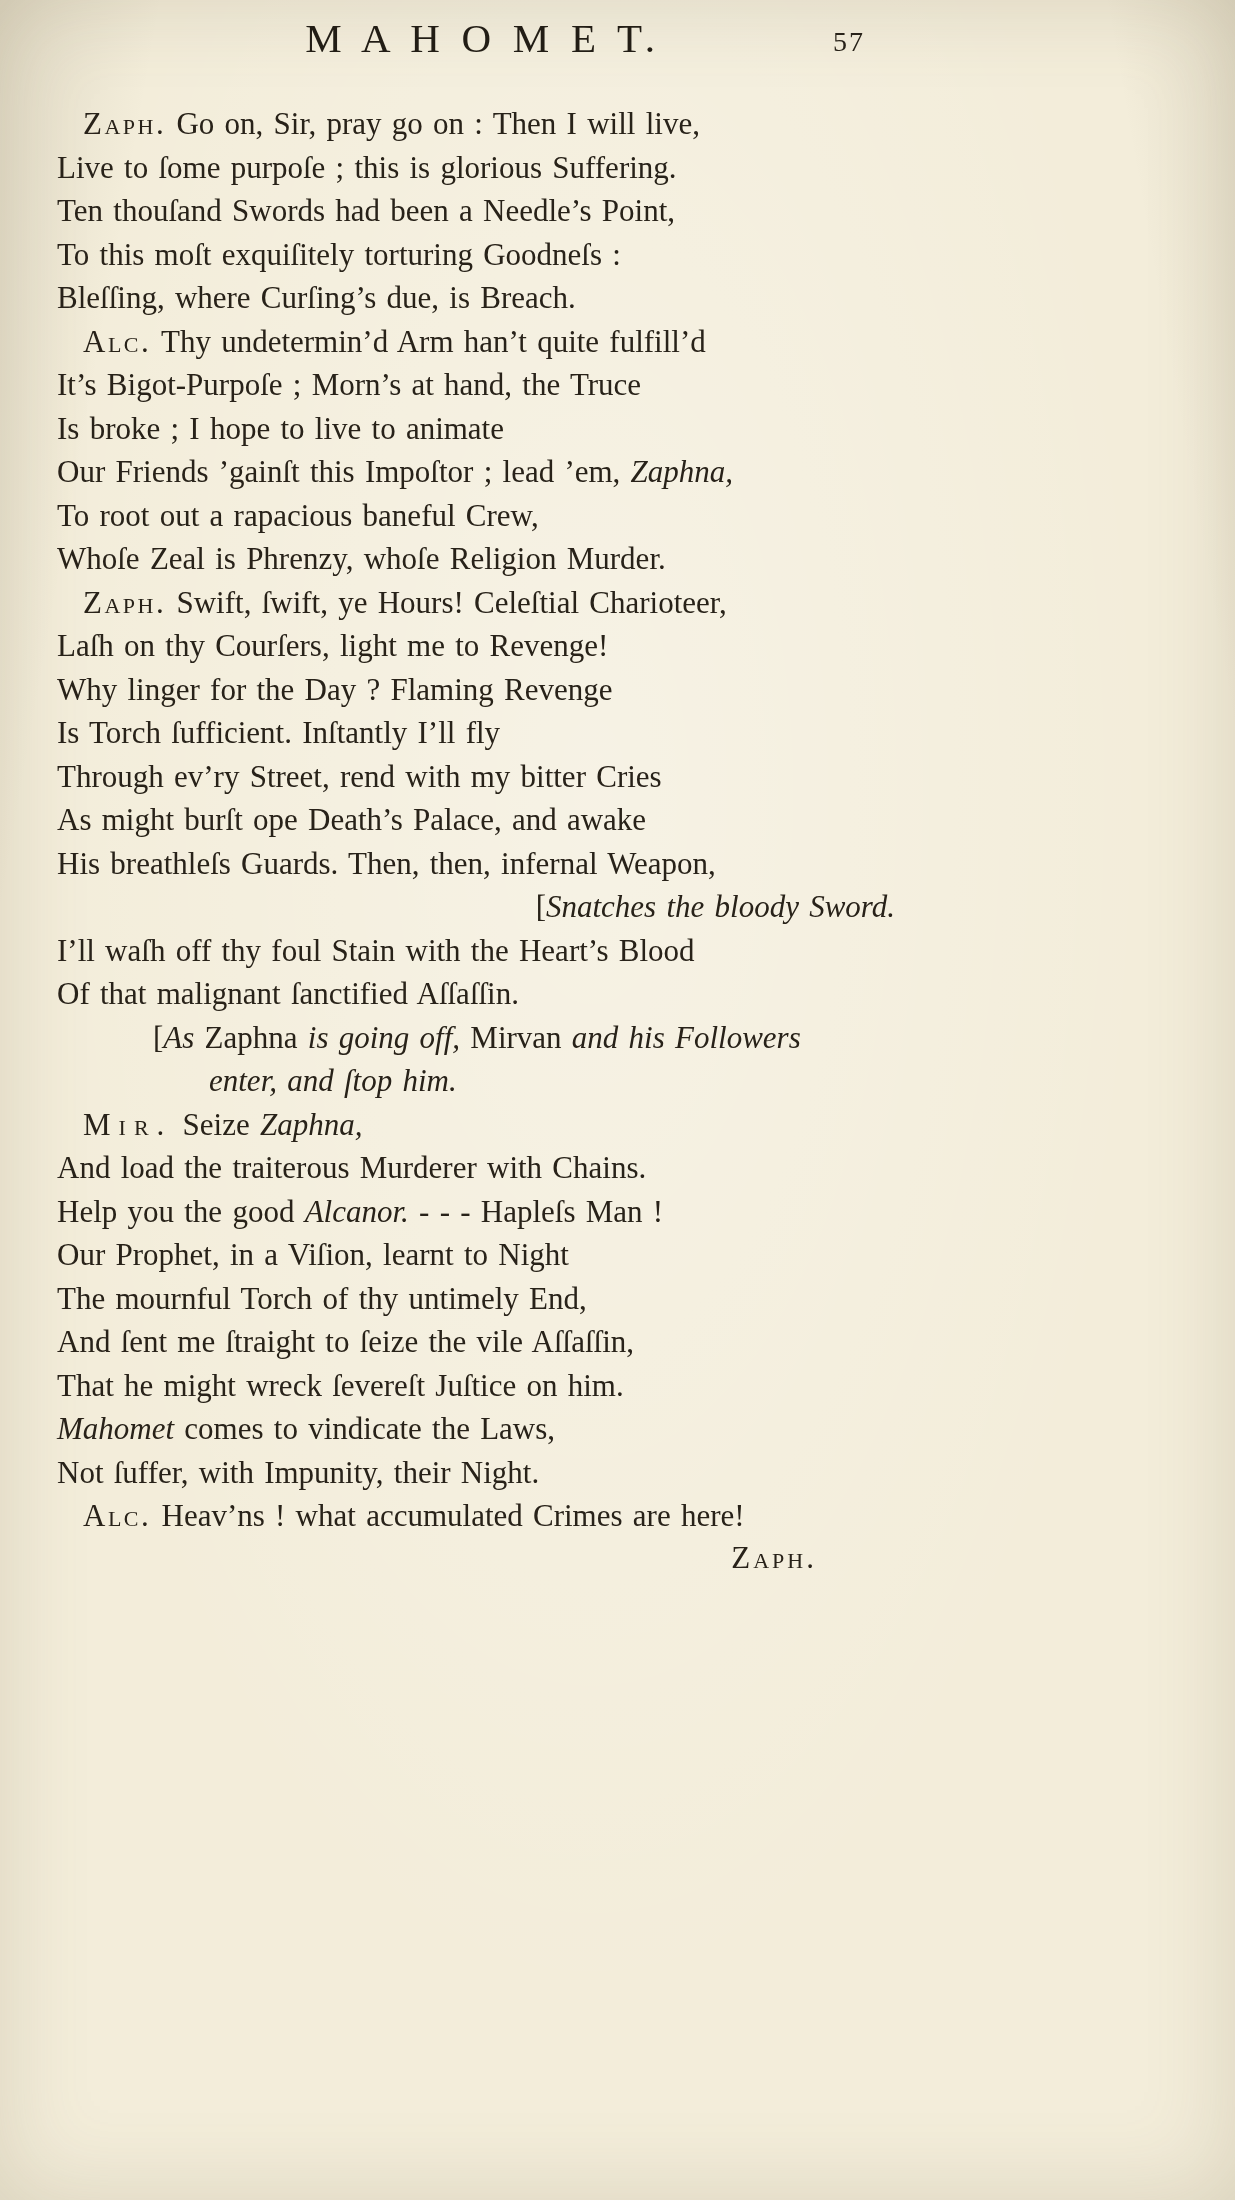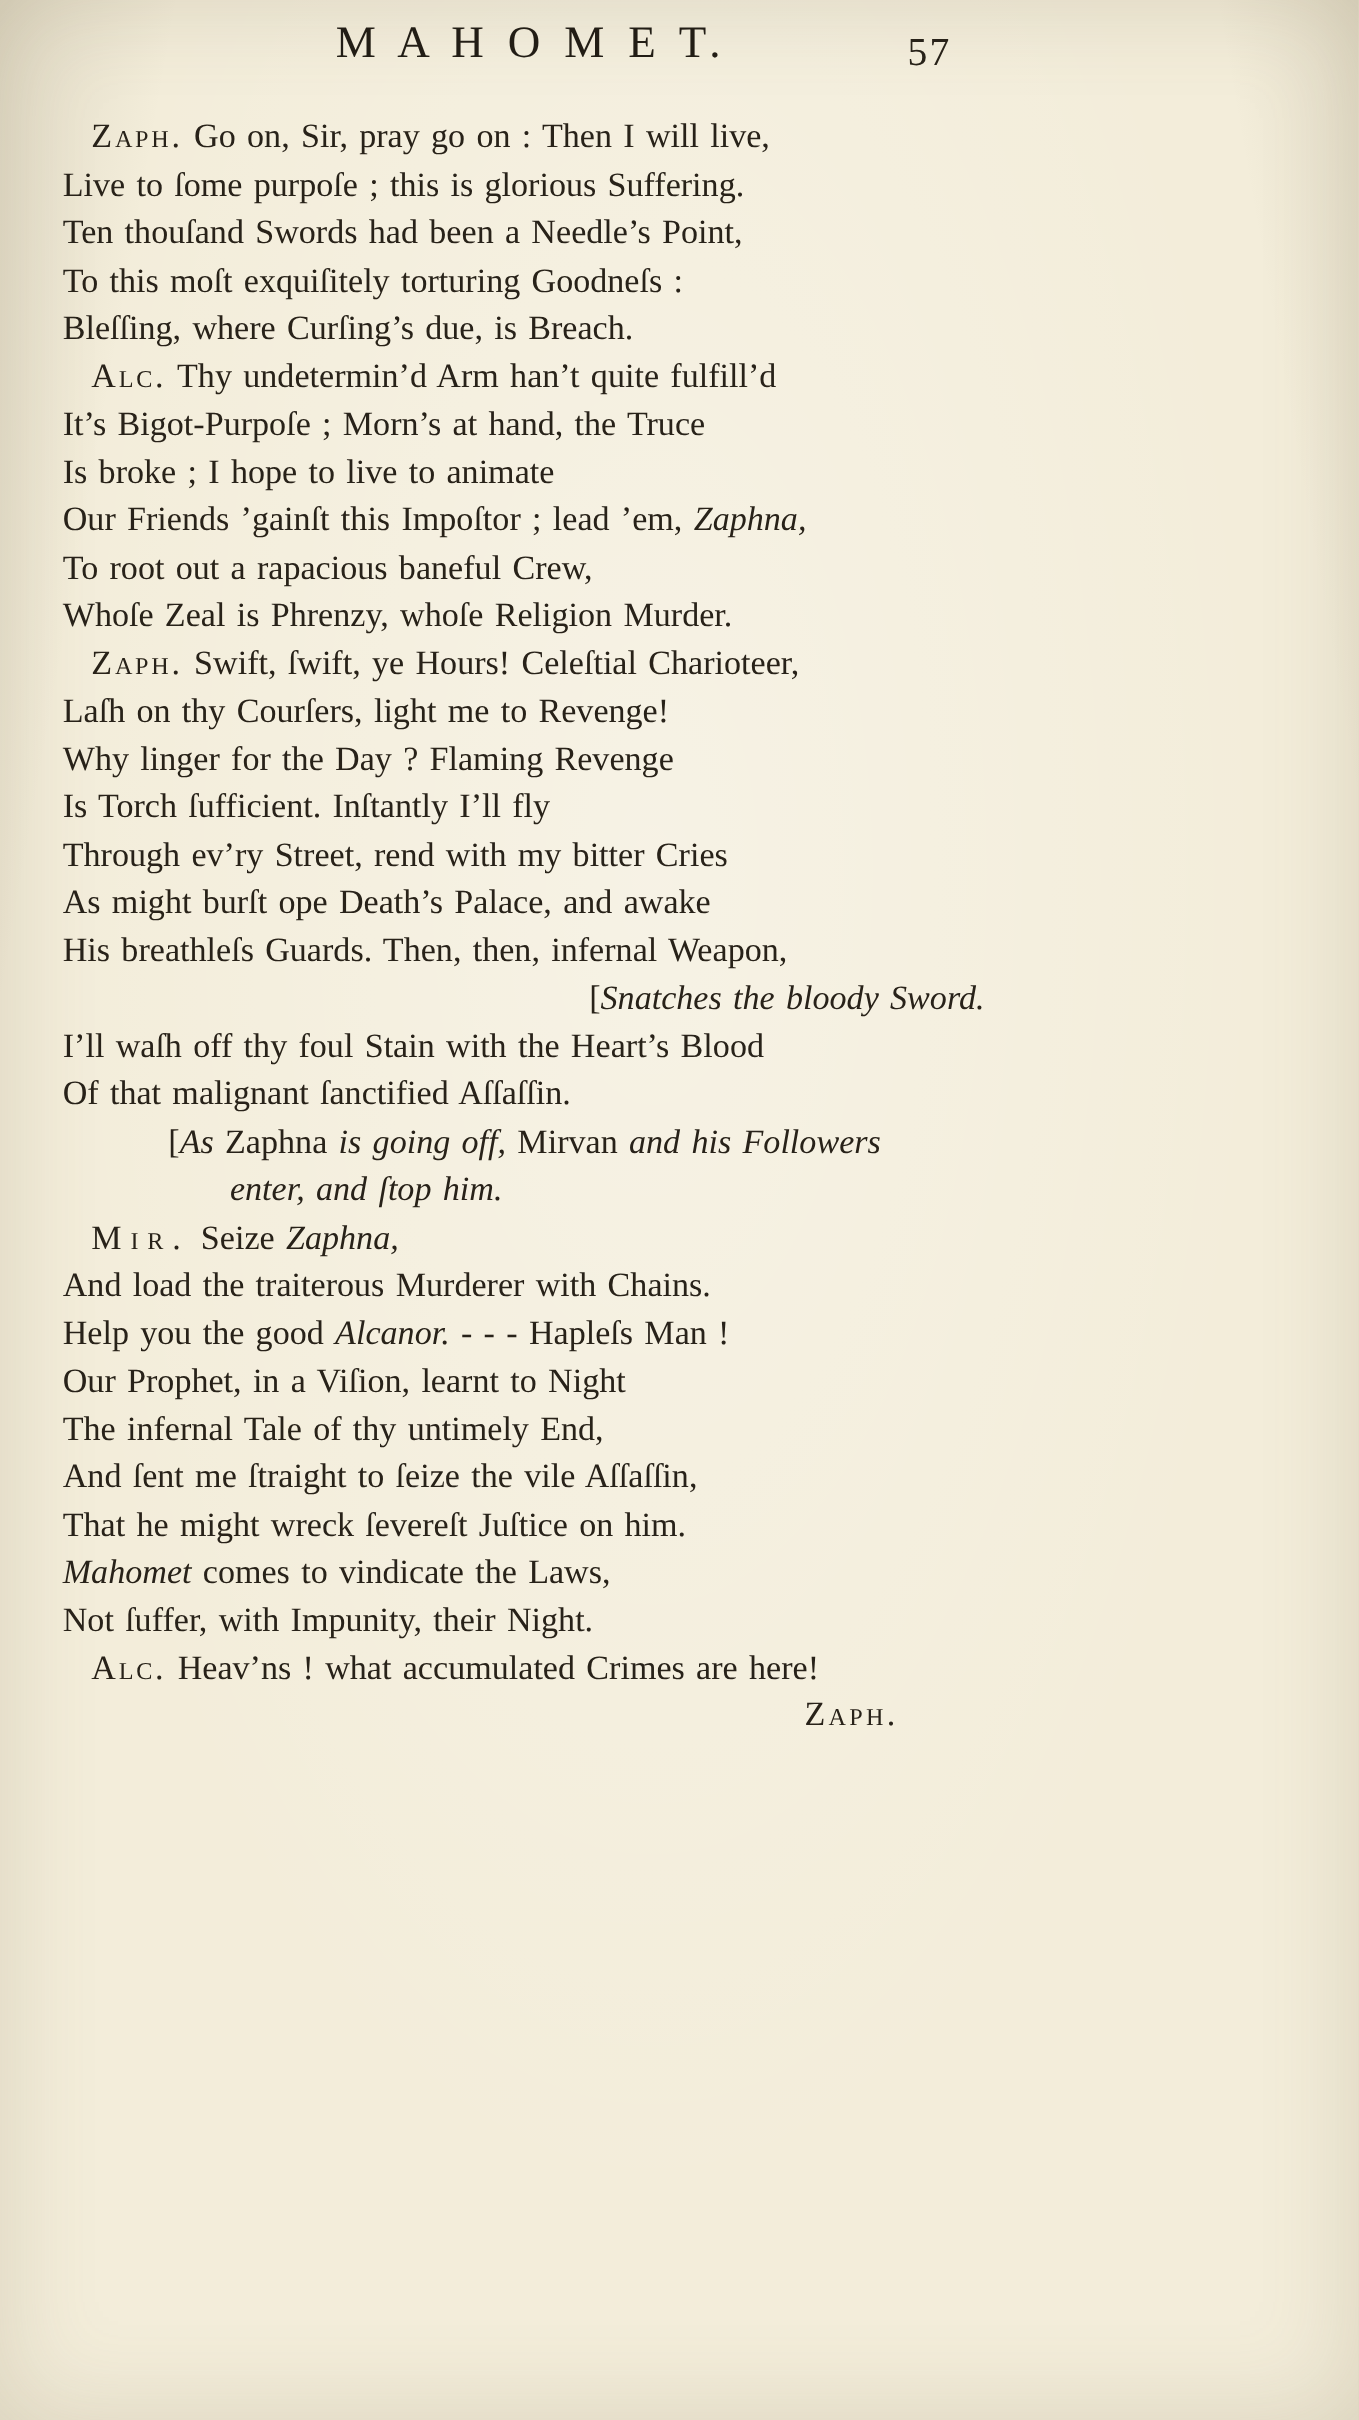--- a/index.html
+++ b/index.html
@@ -22,21 +22,21 @@
   }
   .text-block { position:absolute; left:57px; top:14px; width:852px; }
   .header { position:relative; height:64px; }
   .title {
     text-align:center;
     font-size:41px;
     letter-spacing:.14em;
     color:#221d15;
     white-space:nowrap;
   }
-  .pagenum { position:absolute; right:44px; top:12px; font-size:36px; letter-spacing:2px; }
+  .pagenum { position:absolute; right:44px; top:12px; font-size:28px; letter-spacing:2px; }
   .body-text { margin-top:24px; font-size:31px; line-height:43.5px; word-spacing:2.5px; }
   .line { white-space:nowrap; }
   .sp   { padding-left:26px; }
   .ind1 { padding-left:96px; white-space:normal; }
   .ind2 { padding-left:152px; }
   .right{ text-align:right; padding-right:14px; }
   .i  { font-style:italic; }
   .r  { font-style:normal; }
   .sc { font-variant:small-caps; letter-spacing:2.5px; }
   .scw{ font-variant:small-caps; letter-spacing:8px; }
@@ -75,21 +75,21 @@
         <div class="line"><span class="r">His breathleſs Guards.  Then, then, infernal Weapon,</span></div>
         <div class="line right"><span class="r">[</span><span class="i">Snatches the bloody Sword.</span></div>
         <div class="line"><span class="r">I’ll waſh off thy foul Stain with the Heart’s Blood</span></div>
         <div class="line"><span class="r">Of that malignant ſanctified Aſſaſſin.</span></div>
         <div class="line ind1"><span class="r">[</span><span class="i">As </span><span class="r">Zaphna </span><span class="i">is going off, </span><span class="r">Mirvan </span><span class="i">and his Followers</span></div>
         <div class="line ind2"><span class="i">enter, and ſtop him.</span></div>
         <div class="line sp"><span class="scw">Mir.</span><span class="r"> Seize </span><span class="i">Zaphna,</span></div>
         <div class="line"><span class="r">And load the traiterous Murderer with Chains.</span></div>
         <div class="line"><span class="r">Help you the good </span><span class="i">Alcanor.</span><span class="r"> - - - Hapleſs Man !</span></div>
         <div class="line"><span class="r">Our Prophet, in a Viſion, learnt to Night</span></div>
-        <div class="line"><span class="r">The infernal Tale of thy untimely End,</span></div>
+        <div class="line"><span class="r">The mournful Torch of thy untimely End,</span></div>
         <div class="line"><span class="r">And ſent me ſtraight to ſeize the vile Aſſaſſin,</span></div>
         <div class="line"><span class="r">That he might wreck ſevereſt Juſtice on him.</span></div>
         <div class="line"><span class="i">Mahomet </span><span class="r">comes to vindicate the Laws,</span></div>
         <div class="line"><span class="r">Not ſuffer, with Impunity, their Night.</span></div>
         <div class="line sp"><span class="sc">Alc.</span><span class="r"> Heav’ns ! what accumulated Crimes are here!</span></div>
       </div>
 
     <div class="catchword-line">
       <span class="catchword">Zaph.</span>
     </div>

